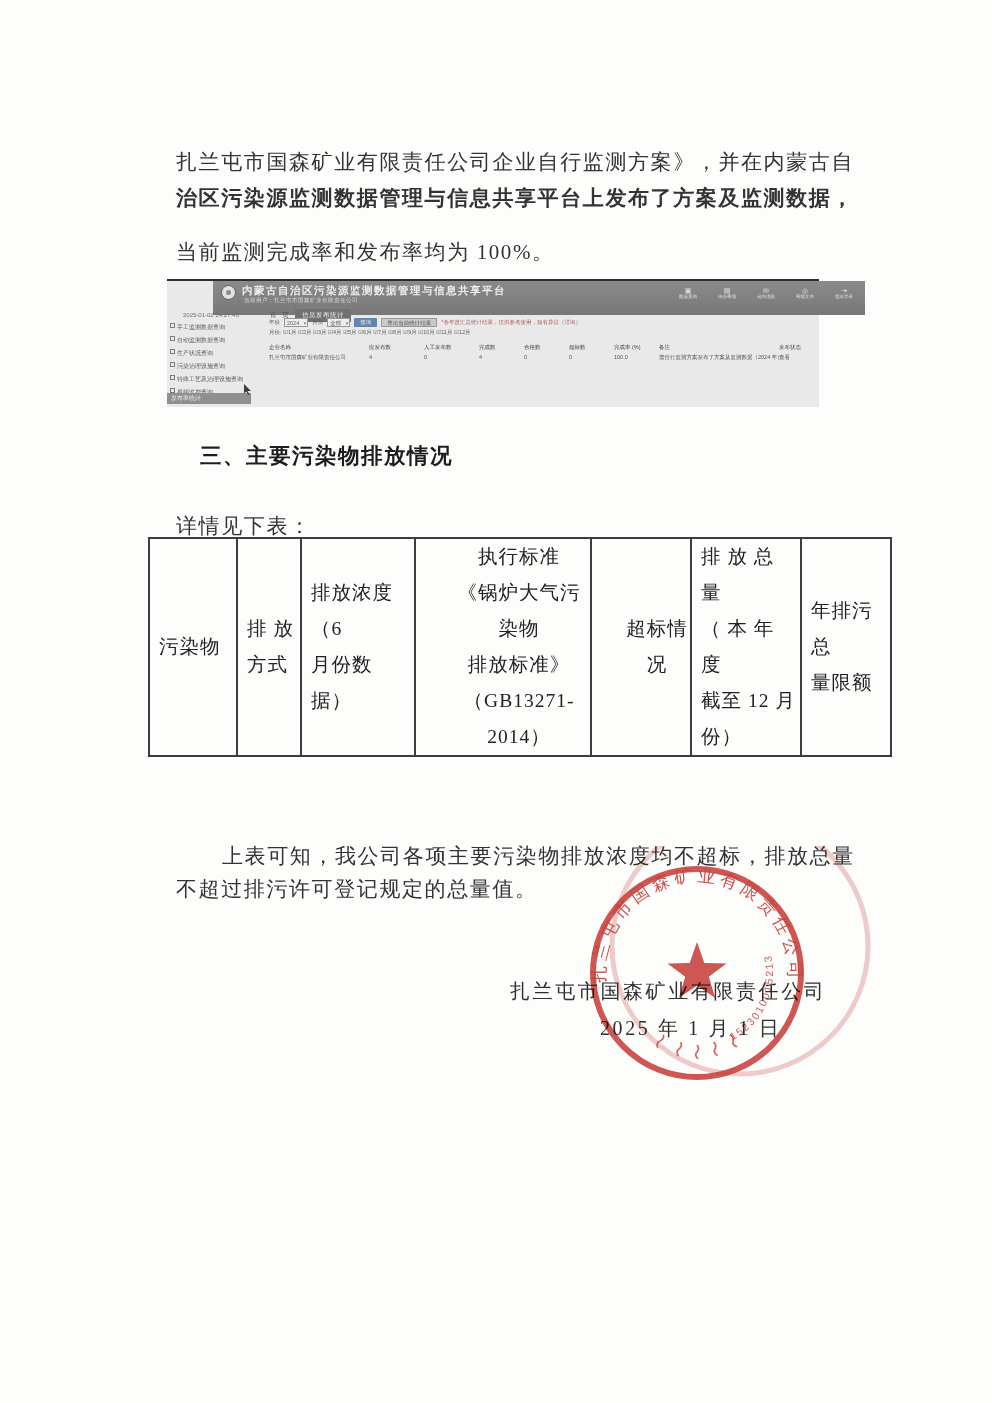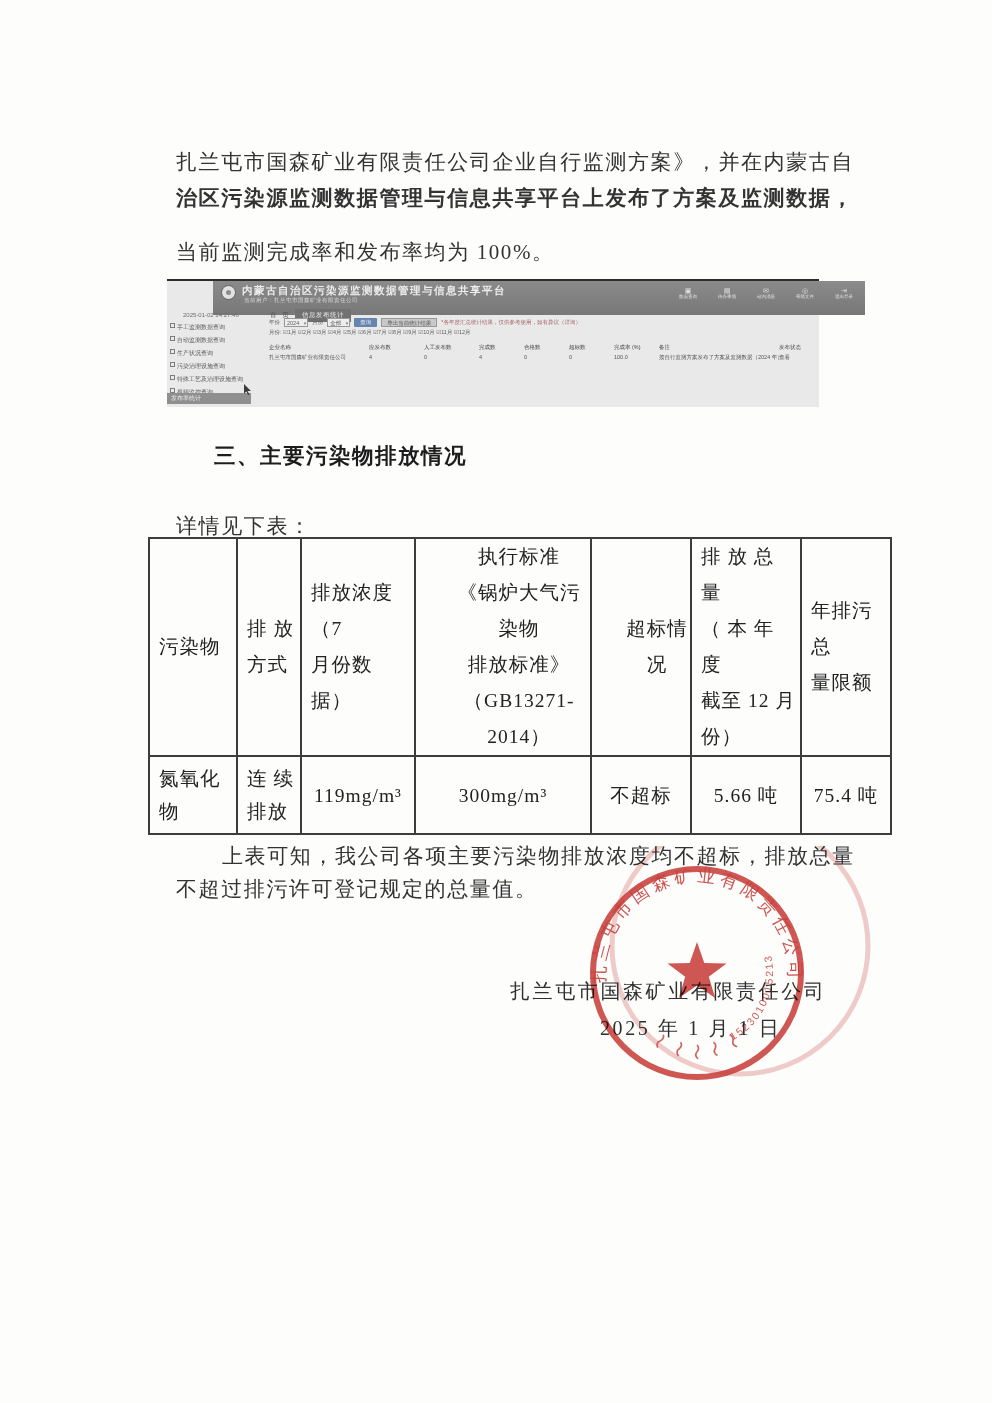--- a/index.html
+++ b/index.html
@@ -167,63 +167,52 @@
           <span class="c c4">0</span>
           <span class="c c5">0</span>
           <span class="c c6">100.0</span>
           <span class="c c7">按自行监测方案发布了方案及监测数据（2024 年）</span>
           <span class="c c8">查看</span>
         </div>
       </div>
     </div>
   </div>
 
-  <div class="line heading" style="left:214px; top:441px;">三、主要污染物排放情况</div>
+  <div class="line heading" style="left:200px; top:441px;">三、主要污染物排放情况</div>
   <div class="line body-text" style="left:176px; top:512px;">详情见下表：</div>
 
   <table class="emis">
     <colgroup>
       <col style="width:88px">
         <col style="width:64px">
         <col style="width:114px">
         <col style="width:176px">
       <col style="width:100px">
         <col style="width:110px">
         <col style="width:90px">
     </colgroup>
     <tbody>
         <tr class="hrow">
       <td class="tl pre">污染物</td>
       <td class="tl pre">排 放
 方式</td>
-      <td class="tl pre">排放浓度（7
+      <td class="tl pre">排放浓度（6
 月份数据）</td>
       <td class="tc pre">执行标准
 《锅炉大气污染物
 排放标准》
 （GB13271-2014）</td>
       <td class="tc pre">超标情况</td>
       <td class="tl pre">排 放 总 量
 （ 本 年 度
 截至 12 月
 份）</td>
       <td class="tl pre">年排污总
 量限额</td>
     </tr>
-    <tr class="drow">
-      <td class="tl pre">氮氧化
-物</td>
-      <td class="tl pre">连 续
-排放</td>
-      <td class="tc">119mg/m³</td>
-      <td class="tc">300mg/m³</td>
-      <td class="tc">不超标</td>
-      <td class="tc">5.66 吨</td>
-      <td class="tc">75.4 吨</td>
-    </tr>
   </tbody>
     </table>
 
   <div class="line body-text" style="left:176px; top:875px;">不超过排污许可登记规定的总量值。</div>
   <div class="line body-text" style="left:222px; top:842px;">上表可知，我公司各项主要污染物排放浓度均不超标，排放总量</div>
 
   <div class="line sig" style="left:510px; top:978px;">扎兰屯市国森矿业有限责任公司</div>
   <div class="line sig" style="left:600px; top:1015px;">2025 年 1 月 1 日</div>
 
   <svg class="stamp" viewBox="0 0 360 260">

